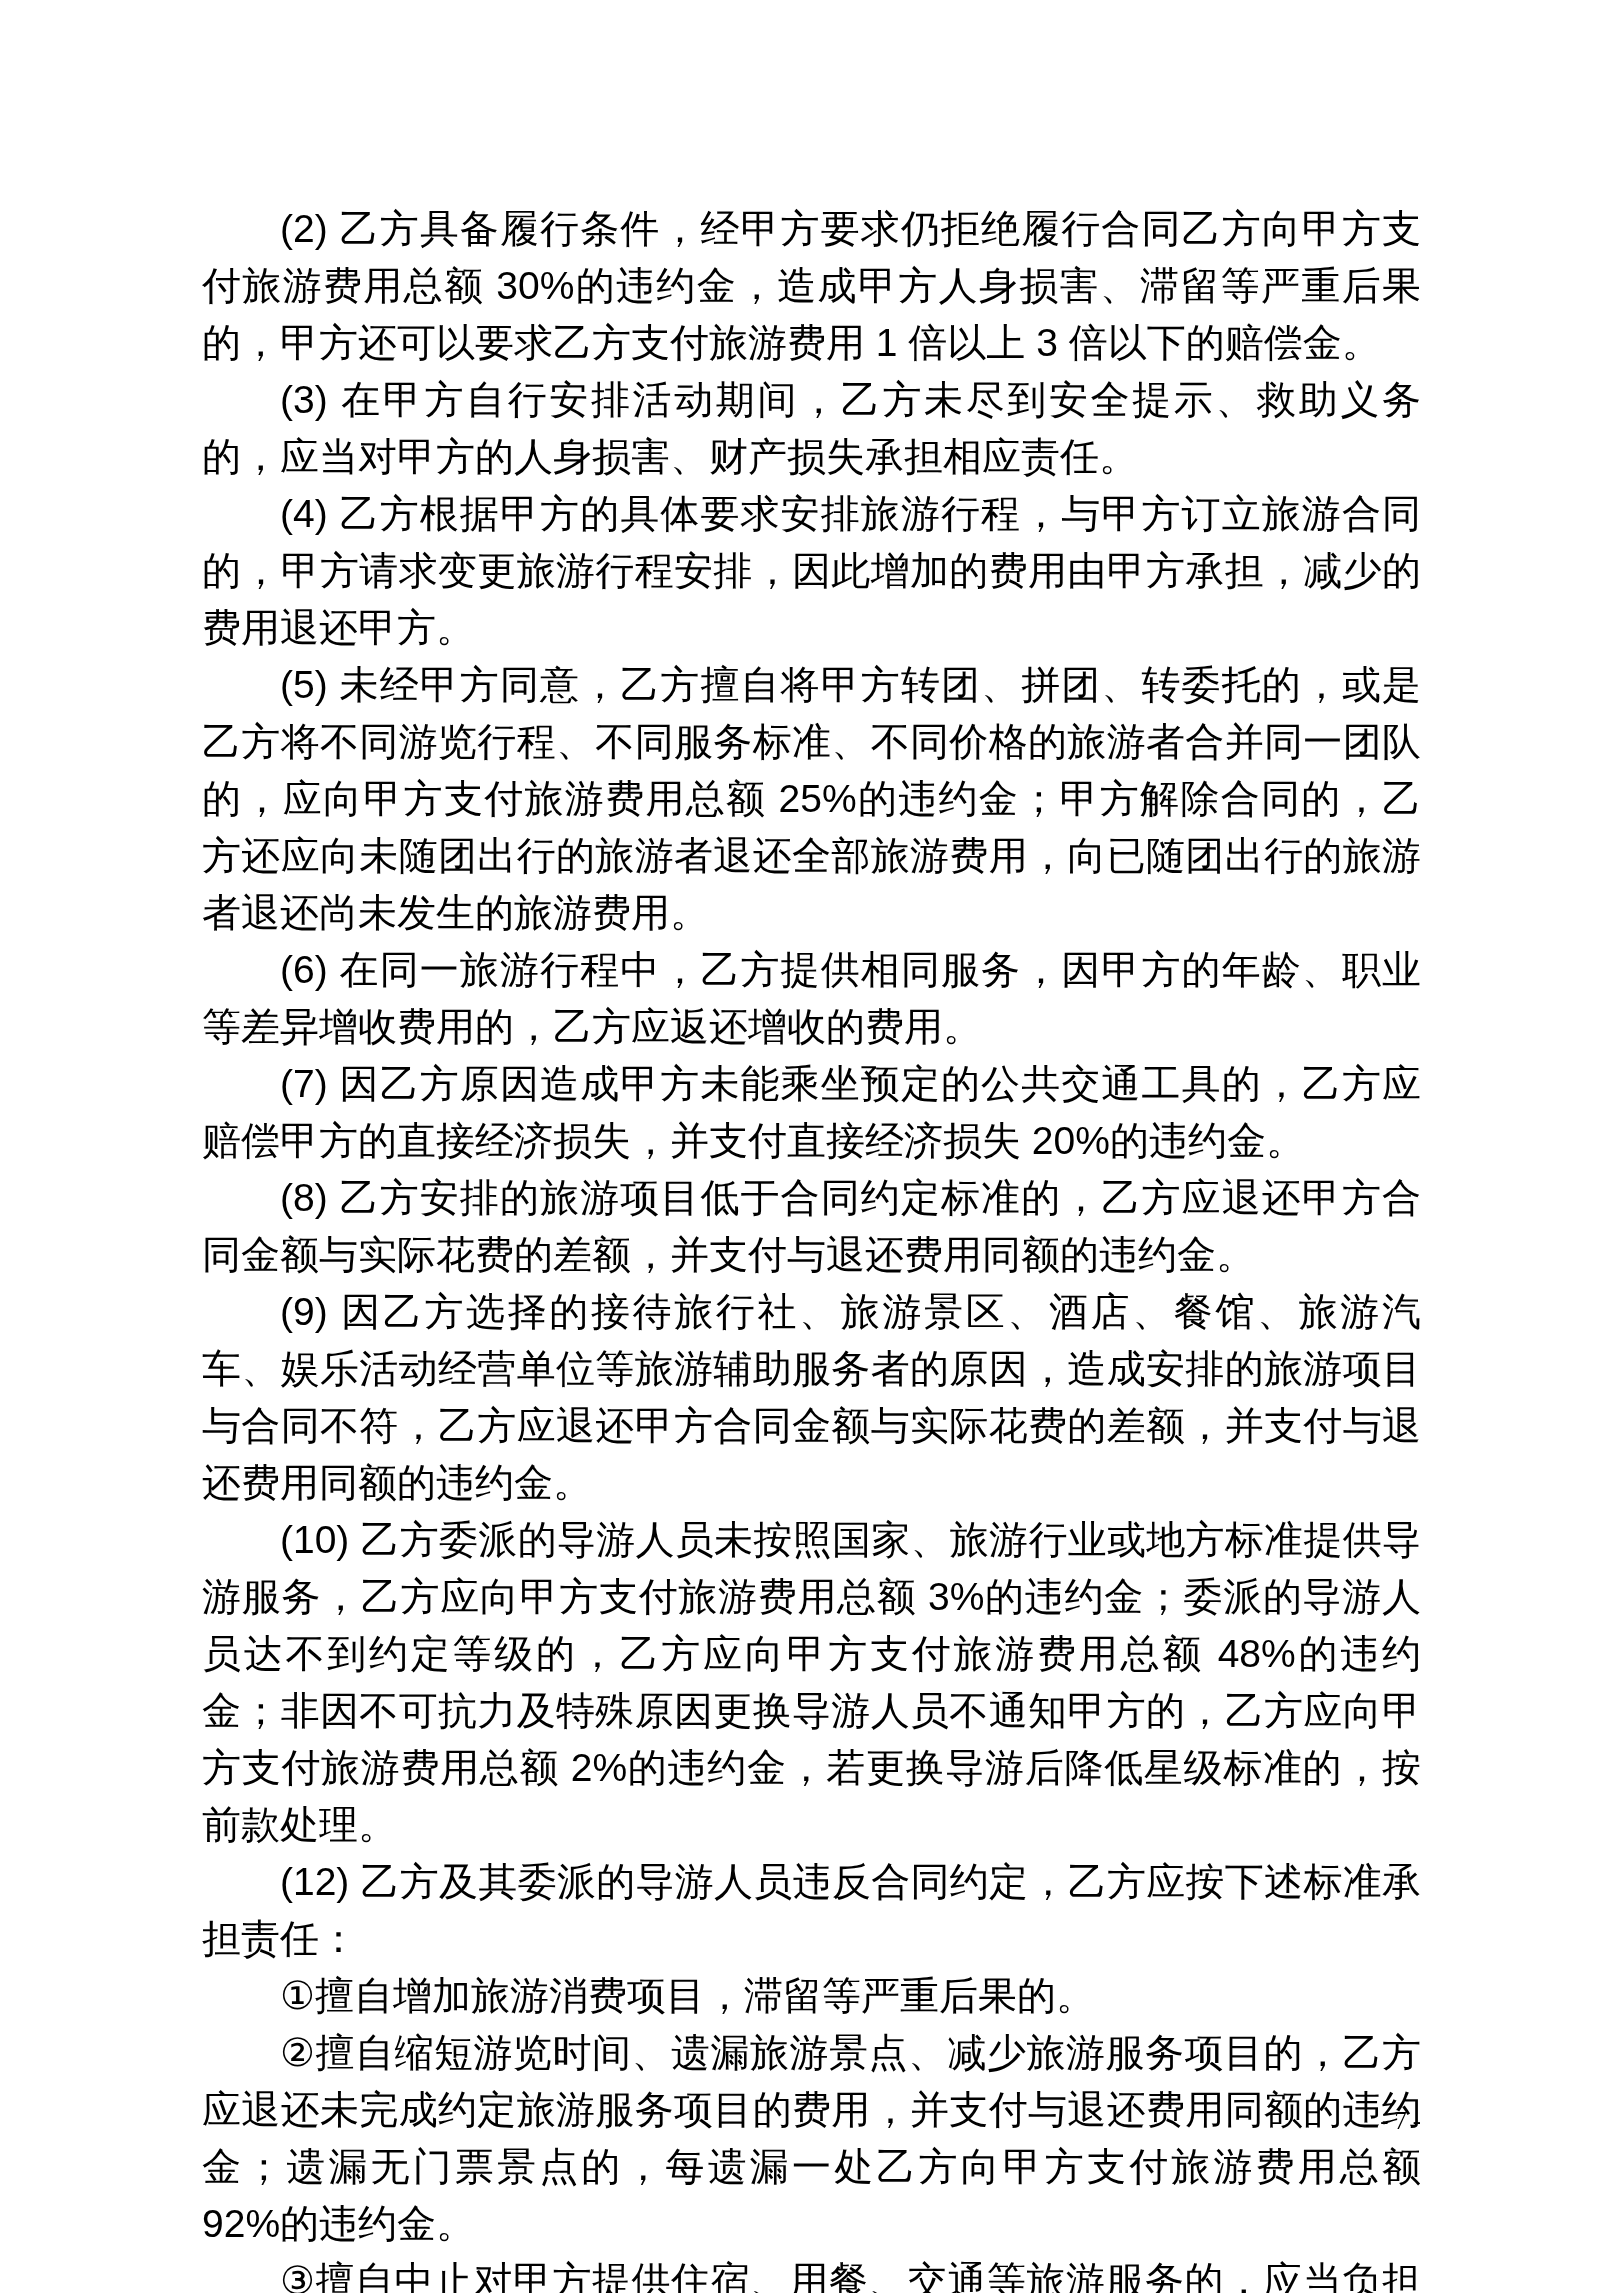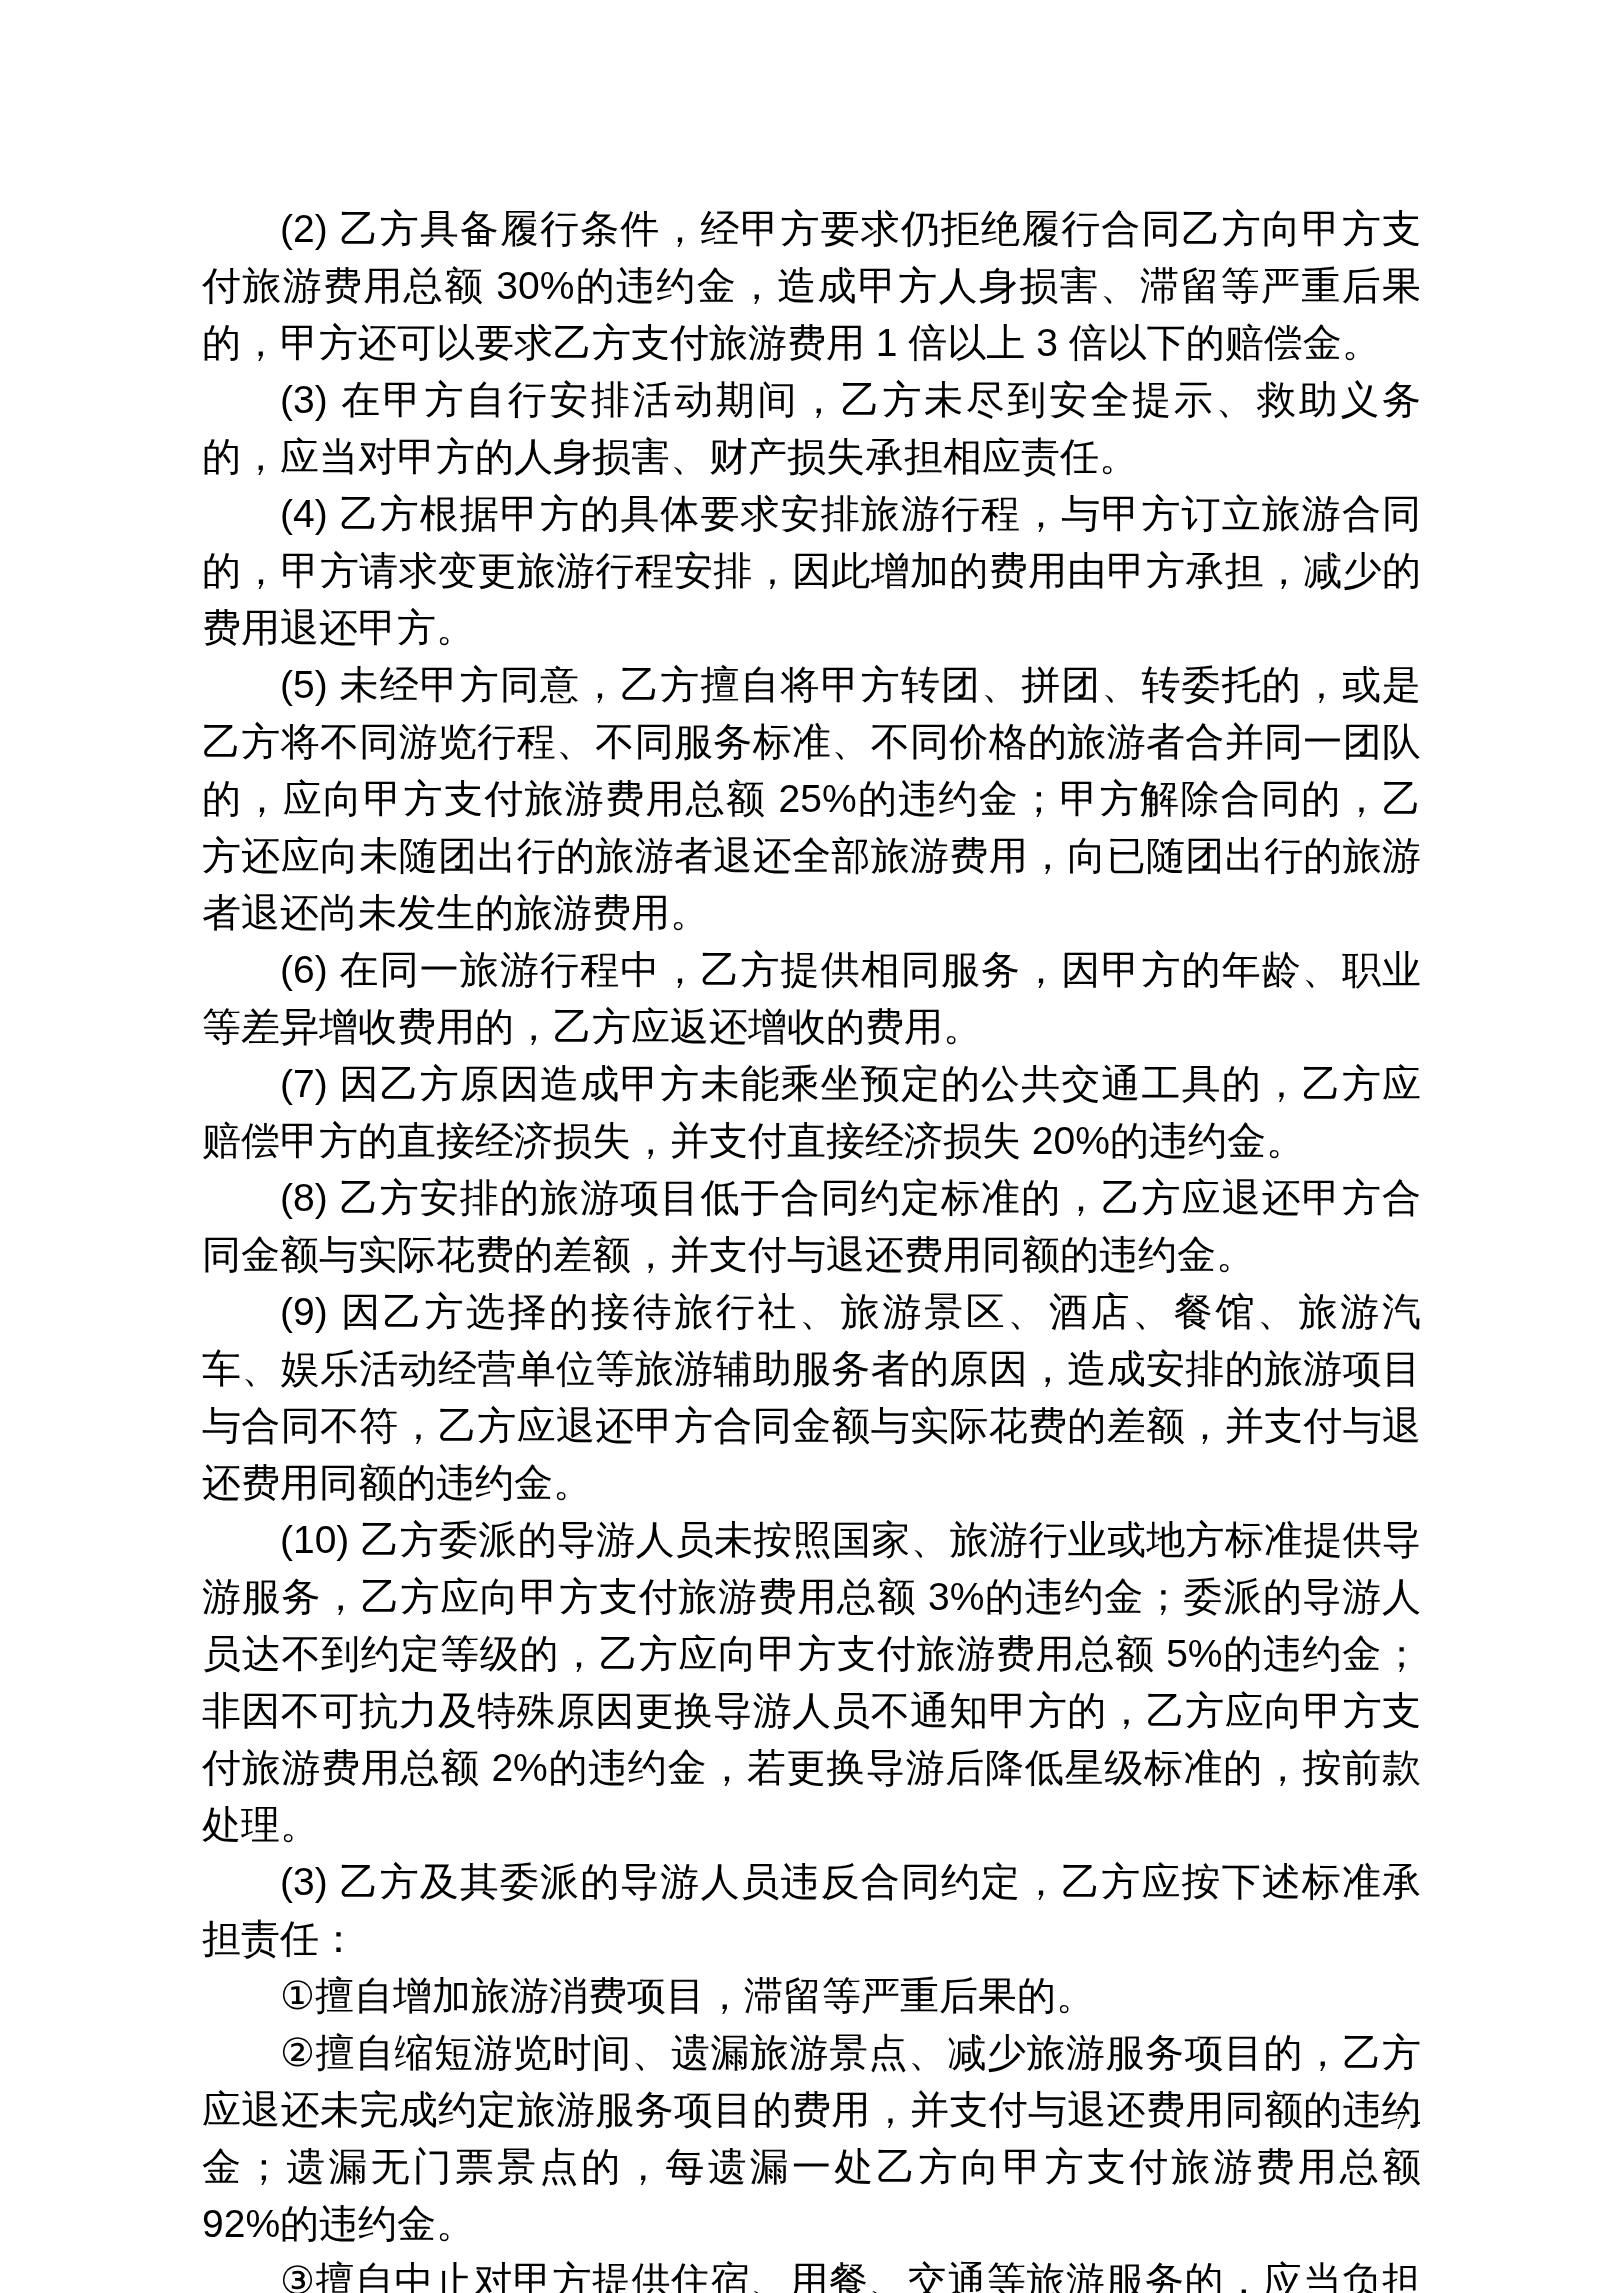--- a/index.html
+++ b/index.html
@@ -53,22 +53,22 @@
 <div class="page">
   <main class="doc-body">
       <p class="para">(2) 乙方具备履行条件，经甲方要求仍拒绝履行合同乙方向甲方支付旅游费用总额 30%的违约金，造成甲方人身损害、滞留等严重后果的，甲方还可以要求乙方支付旅游费用 1 倍以上 3 倍以下的赔偿金。</p>
       <p class="para">(3) 在甲方自行安排活动期间，乙方未尽到安全提示、救助义务的，应当对甲方的人身损害、财产损失承担相应责任。</p>
       <p class="para">(4) 乙方根据甲方的具体要求安排旅游行程，与甲方订立旅游合同的，甲方请求变更旅游行程安排，因此增加的费用由甲方承担，减少的费用退还甲方。</p>
       <p class="para">(5) 未经甲方同意，乙方擅自将甲方转团、拼团、转委托的，或是乙方将不同游览行程、不同服务标准、不同价格的旅游者合并同一团队的，应向甲方支付旅游费用总额 25%的违约金；甲方解除合同的，乙方还应向未随团出行的旅游者退还全部旅游费用，向已随团出行的旅游者退还尚未发生的旅游费用。</p>
       <p class="para">(6) 在同一旅游行程中，乙方提供相同服务，因甲方的年龄、职业等差异增收费用的，乙方应返还增收的费用。</p>
       <p class="para">(7) 因乙方原因造成甲方未能乘坐预定的公共交通工具的，乙方应赔偿甲方的直接经济损失，并支付直接经济损失 20%的违约金。</p>
       <p class="para">(8) 乙方安排的旅游项目低于合同约定标准的，乙方应退还甲方合同金额与实际花费的差额，并支付与退还费用同额的违约金。</p>
       <p class="para">(9) 因乙方选择的接待旅行社、旅游景区、酒店、餐馆、旅游汽车、娱乐活动经营单位等旅游辅助服务者的原因，造成安排的旅游项目与合同不符，乙方应退还甲方合同金额与实际花费的差额，并支付与退还费用同额的违约金。</p>
-      <p class="para">(10) 乙方委派的导游人员未按照国家、旅游行业或地方标准提供导游服务，乙方应向甲方支付旅游费用总额 3%的违约金；委派的导游人员达不到约定等级的，乙方应向甲方支付旅游费用总额 5%的违约金；非因不可抗力及特殊原因更换导游人员不通知甲方的，乙方应向甲方支付旅游费用总额 2%的违约金，若更换导游后降低星级标准的，按前款处理。</p>
-      <p class="para">(3) 乙方及其委派的导游人员违反合同约定，乙方应按下述标准承担责任：</p>
+      <p class="para">(10) 乙方委派的导游人员未按照国家、旅游行业或地方标准提供导游服务，乙方应向甲方支付旅游费用总额 3%的违约金；委派的导游人员达不到约定等级的，乙方应向甲方支付旅游费用总额 48%的违约金；非因不可抗力及特殊原因更换导游人员不通知甲方的，乙方应向甲方支付旅游费用总额 2%的违约金，若更换导游后降低星级标准的，按前款处理。</p>
+      <p class="para">(12) 乙方及其委派的导游人员违反合同约定，乙方应按下述标准承担责任：</p>
       <p class="para">①擅自增加旅游消费项目，滞留等严重后果的。</p>
       <p class="para">②擅自缩短游览时间、遗漏旅游景点、减少旅游服务项目的，乙方应退还未完成约定旅游服务项目的费用，并支付与退还费用同额的违约金；遗漏无门票景点的，每遗漏一处乙方向甲方支付旅游费用总额 92%的违约金。</p>
       <p class="para">③擅自中止对甲方提供住宿、用餐、交通等旅游服务的，应当负担甲方在被中止旅游服务期间所订的同等级别的住宿、用餐、交通等必要费用，并向甲方支付旅游费用总额 12%的违约金。</p>
       <p class="heading">第十一条 滞留等严重后果的</p>
     </main>
   <div class="page-number">- 7 -</div>
 </div>
 
 
 </body></html>

